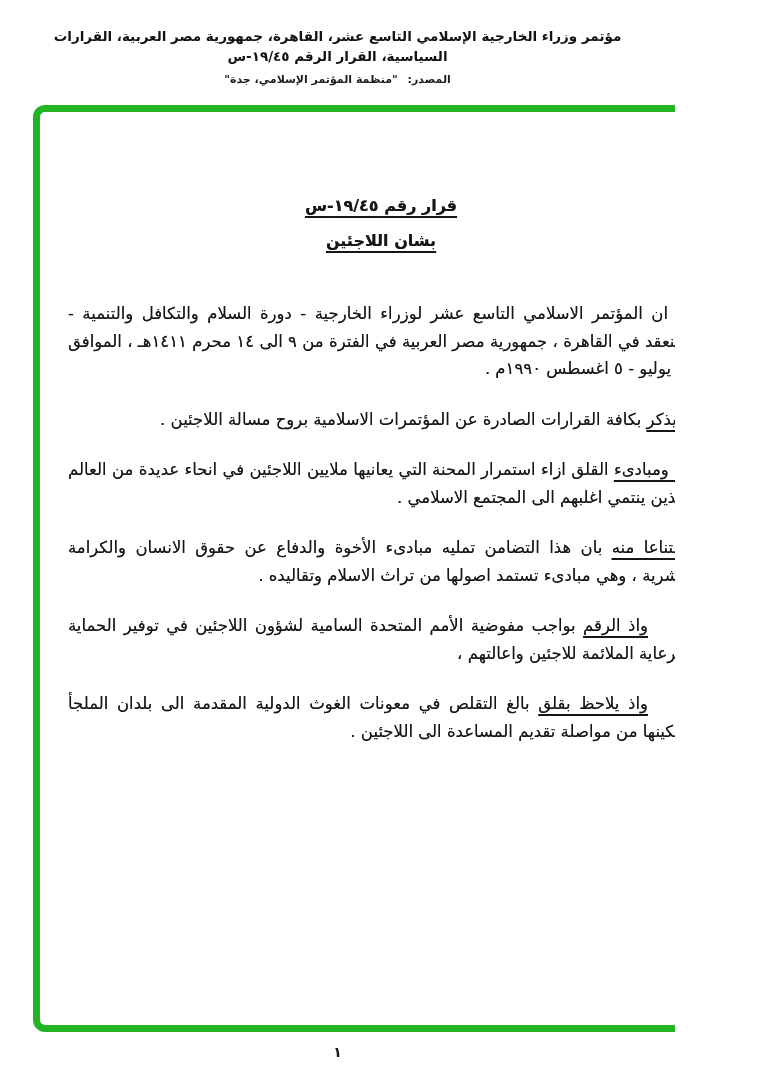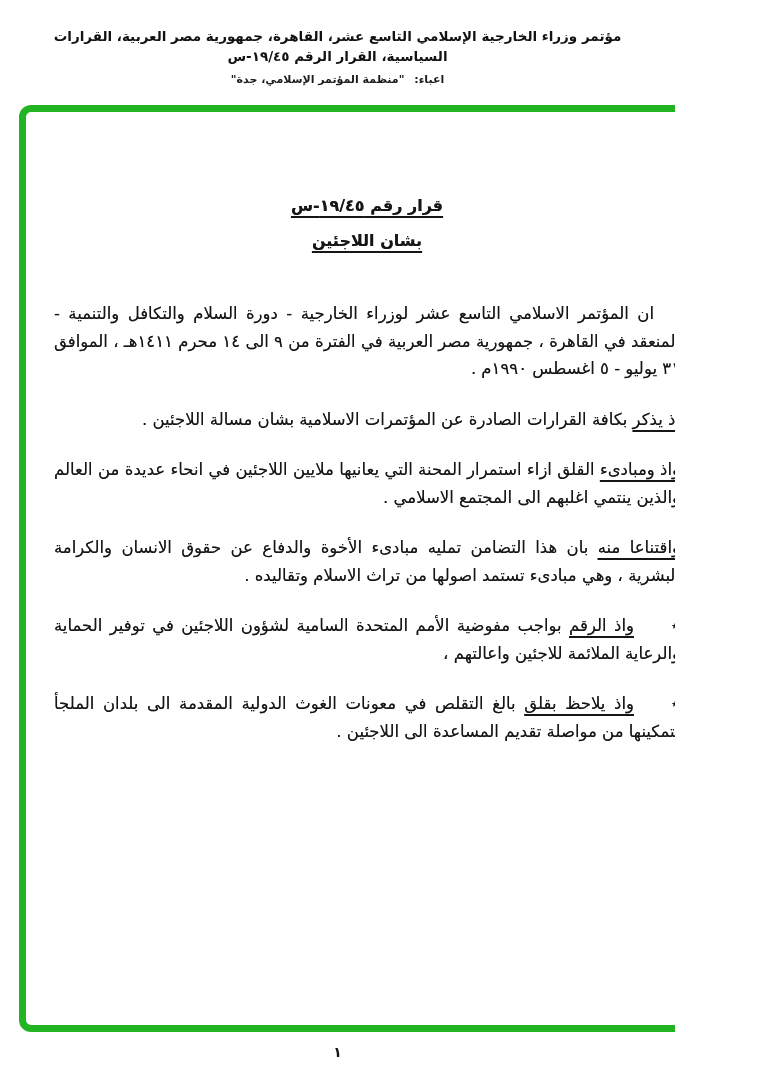--- a/index.html
+++ b/index.html
@@ -30,21 +30,21 @@
   .header-line2 {
     margin-top: 7px;
     font-size: 11px;
     font-weight: bold;
     color: #1b1b1b;
   }
   .header-line2 .src-label { margin-left: 6px; }
   
   .frame {
     position: absolute;
-    left: 19px; top: 105px;
+    left: 33px; top: 105px;
     width: 686px; height: 927px;
     box-sizing: border-box;
     border: 7px solid #22b422;
     border-radius: 12px;
     background: #ffffff;
   }
   
   .doc {
     position: absolute;
     top: 0; left: 0; right: 0; bottom: 0;
@@ -101,39 +101,39 @@
   }
 </style>
 </head>
 <body>
 
 <div class="page">
 
   <div class="header">
     <div class="header-line1">مؤتمر وزراء الخارجية الإسلامي التاسع عشر، القاهرة، جمهورية مصر العربية، القرارات السياسية، القرار الرقم ١٩/٤٥-س</div>
     <div class="header-line2">
-      <span class="src-label">اعباء:</span>
+      <span class="src-label">المصدر:</span>
       <span class="src-value">"منظمة المؤتمر الإسلامي، جدة"</span>
     </div>
   </div>
 
   <div class="frame">
     <div class="doc">
 
       <div class="doc-title">
         <span class="t-line">قرار رقم ١٩/٤٥-س</span>
         <span class="t-line">بشان اللاجئين</span>
       </div>
 
       <p class="para first-indent">
         <span class="rest">ان المؤتمر الاسلامي التاسع عشر لوزراء الخارجية - دورة السلام والتكافل والتنمية - المنعقد في القاهرة ، جمهورية مصر العربية في الفترة من ٩ الى ١٤ محرم ١٤١١هـ ، الموافق ٣١ يوليو - ٥ اغسطس ١٩٩٠م .</span>
       </p>
 
       <p class="para">
-        <span class="lead">اذ يذكر</span><span class="rest"> بكافة القرارات الصادرة عن المؤتمرات الاسلامية بشان مسالة اللاجئين .</span>
+        <span class="lead">اذ يذكر</span><span class="rest"> بكافة القرارات الصادرة عن المؤتمرات الاسلامية بروح مسالة اللاجئين .</span>
       </p>
 
       <p class="para">
         <span class="lead">واذ ومبادىء</span><span class="rest"> القلق ازاء استمرار المحنة التي يعانيها ملايين اللاجئين في انحاء عديدة من العالم والذين ينتمي اغلبهم الى المجتمع الاسلامي .</span>
       </p>
 
 
       <p class="para">
         <span class="lead">واقتناعا منه</span><span class="rest"> بان هذا التضامن تمليه مبادىء الأخوة والدفاع عن حقوق الانسان والكرامة البشرية ، وهي مبادىء تستمد اصولها من تراث الاسلام وتقاليده .</span>
       </p>

